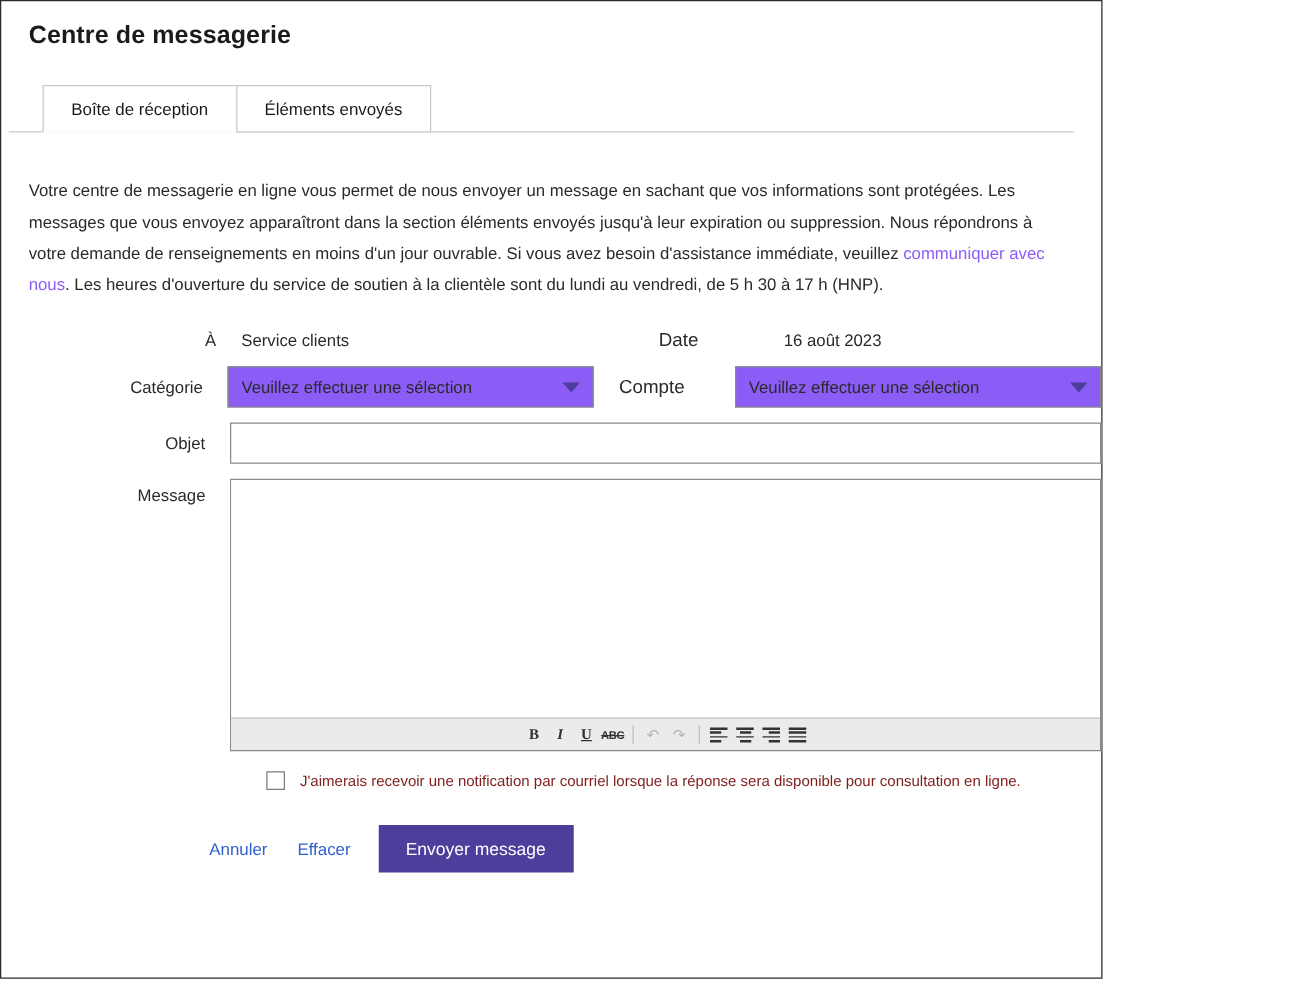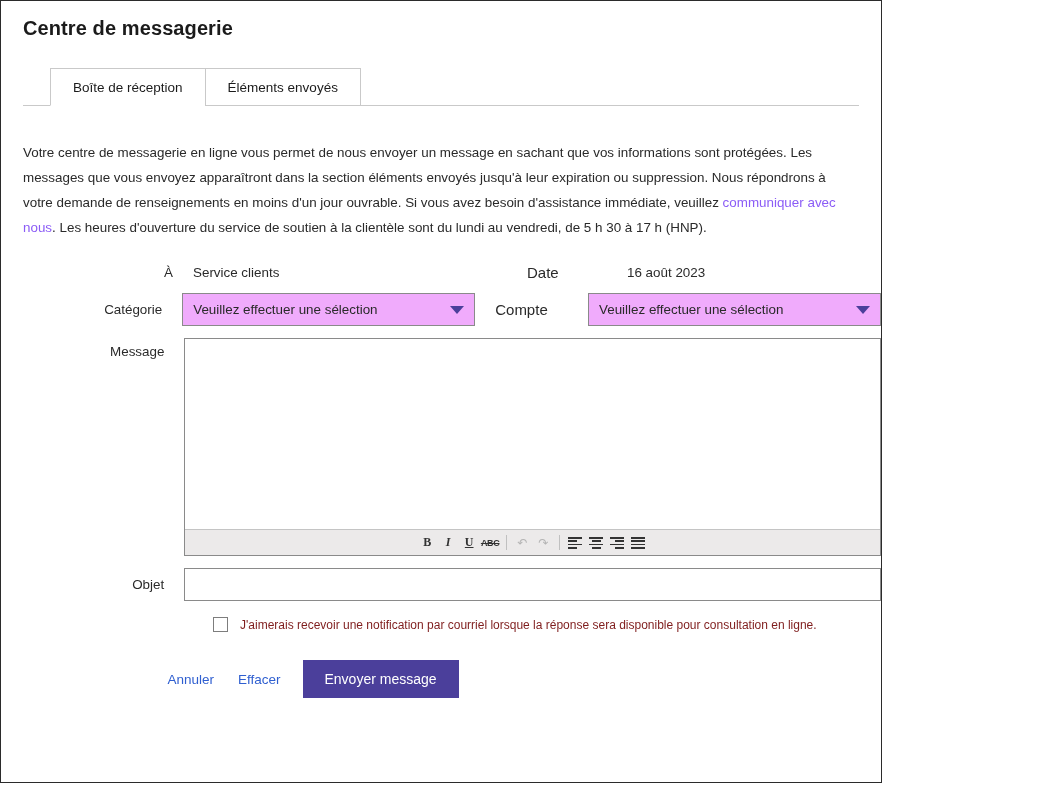--- a/index.html
+++ b/index.html
@@ -26,21 +26,21 @@
     font-size: 20px;
     font-weight: bold;
     color: #1b1b1b;
     padding: 16px 0 0 22px;
     letter-spacing: 0.1px;
   }
 
   
   .tabs {
     position: relative;
-    margin: 25px 22px 0 22px;
+    margin: 25px 22px 0 6px;
     height: 40px;
     border-bottom: 1px solid #c9c9c9;
     display: flex;
     align-items: flex-end;
     padding-left: 27px;
   }
   .tab {
     box-sizing: border-box;
     height: 38px;
     padding: 0 22px;
@@ -103,21 +103,21 @@
     padding-left: 20px;
     font-size: 15px;
     color: #2a2a2a;
   }
 
   .select {
     position: relative;
     width: 314px;
     height: 33px;
     border: 1px solid #8a8a8a;
-    background: #f0abfc;
+    background: #8b5cf6;
     display: flex;
     align-items: center;
     font-size: 13.4px;
     color: #2a2a2a;
     padding: 0 10px;
     box-sizing: border-box;
     cursor: pointer;
   }
   .select .caret {
     position: absolute;
@@ -287,20 +287,25 @@
       <div class="label">Catégorie</div>
       <div class="select">
         <span>Veuillez effectuer une sélection</span>
         <span class="caret"></span>
       </div>
       <div class="col-right-label">Compte</div>
       <div class="select">
         <span>Veuillez effectuer une sélection</span>
         <span class="caret"></span>
       </div>
+    </div>
+
+    <div class="row">
+      <div class="label">Objet</div>
+      <input class="text-input" type="text" value="" style="">
     </div>
 
     <div class="row" style="align-items:flex-start;">
       <div class="label" style="padding-top:6px;">Message</div>
       <div class="editor-wrap">
         <textarea class="editor-area" style=""></textarea>
         <div class="editor-toolbar">
           <div class="tb-btn bold">B</div>
           <div class="tb-btn italic">I</div>
           <div class="tb-btn under">U</div>
@@ -338,25 +343,20 @@
                 <i style="width:14px"></i>
                 <i style="width:14px"></i>
                 <i style="width:14px"></i>
                 <i style="width:14px"></i>
               </span>
           </div>
         </div>
       </div>
     </div>
 
-    <div class="row">
-      <div class="label">Objet</div>
-      <input class="text-input" type="text" value="" style="">
-    </div>
-
     <div class="checkbox-row">
       <div class="checkbox"></div>
       <div class="checkbox-label">J'aimerais recevoir une notification par courriel lorsque la réponse sera disponible pour consultation en ligne.</div>
     </div>
 
     <div class="actions">
       <button class="link-btn">Annuler</button>
       <button class="link-btn">Effacer</button>
       <button class="primary-btn">Envoyer message</button>
     </div>

